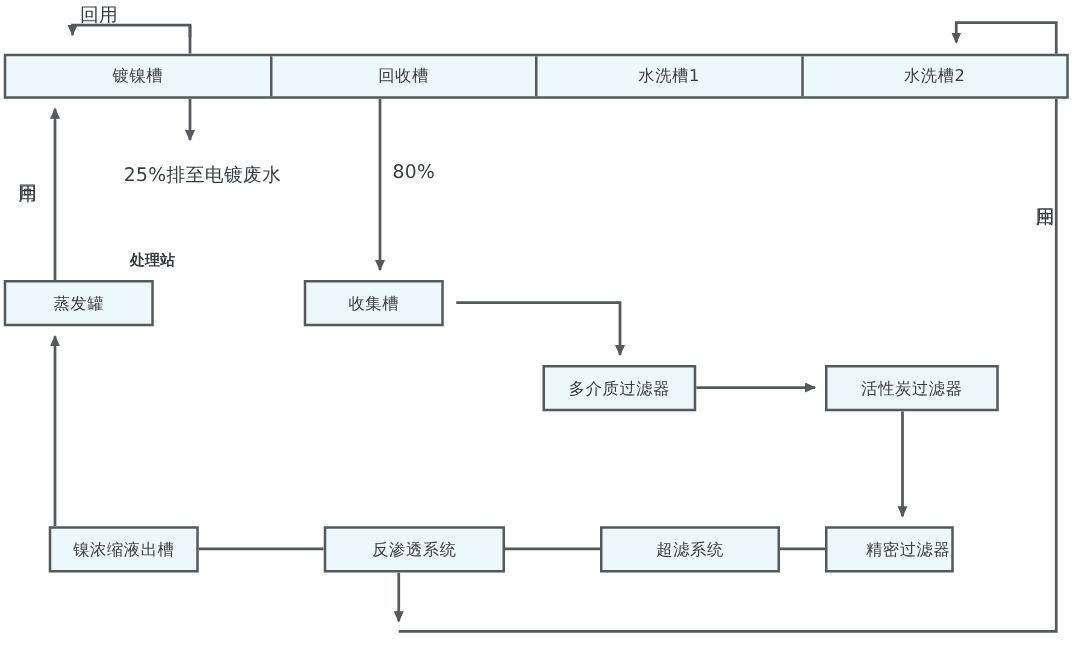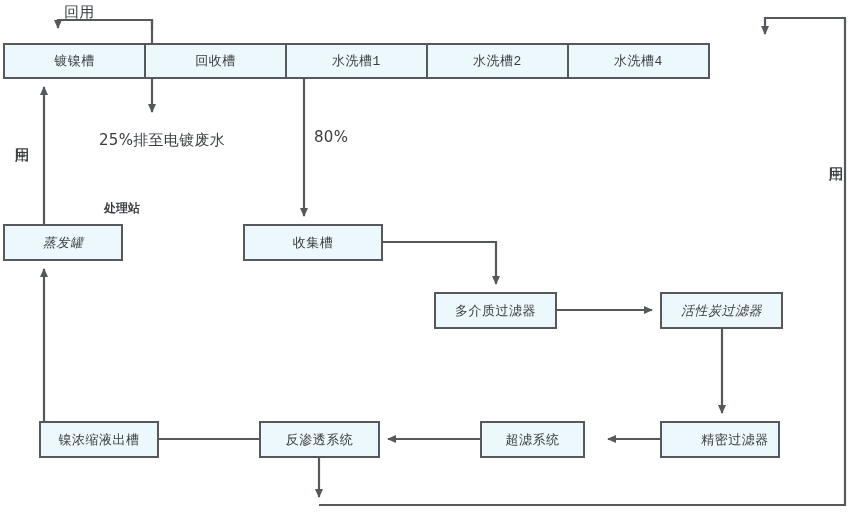--- a/index.html
+++ b/index.html
@@ -16,26 +16,25 @@
     box-sizing:border-box;
     background:#edf8fd;
     border:2px solid #56595c;
     display:flex;align-items:center;justify-content:center;
     font-size:13px;color:#3a3d40;
     letter-spacing:0.5px;
     white-space:nowrap;
   }
   .tank-row{
     position:absolute;
-    left:3px;top:43px;width:707px;height:36px;
+    left:3px;top:43px;width:852px;height:36px;
     box-sizing:border-box;
     border:2px solid #56595c;
     background:#edf8fd;
     display:flex;
-    font-family:Liberation Mono, monospace;
   }
   .tank-cell{
     flex:1 1 0;
     box-sizing:border-box;
     border-right:2px solid #56595c;
     display:flex;align-items:center;justify-content:center;
     font-size:13px;color:#3a3d40;
     letter-spacing:0.5px;
     white-space:nowrap;
   }
@@ -98,38 +97,37 @@
       <path d="M319,458 L319,497" marker-end="url(#arrow)"></path>
       <path d="M319,505 L845,505 L845,18 L765,18 L765,34" marker-end="url(#arrow)"></path>
     </g>
   </svg>
 
   <div class="tank-row">
     <div class="tank-cell">镀镍槽</div>
     <div class="tank-cell">回收槽</div>
     <div class="tank-cell">水洗槽1</div>
     <div class="tank-cell">水洗槽2</div>
-    <div class="tank-cell">水洗槽4</div>
   </div>
 
-  <div class="node" style="left:3px;top:224px;width:120px;height:37px;font-style:italic;">蒸发罐</div>
+  <div class="node" style="left:3px;top:224px;width:120px;height:37px;">蒸发罐</div>
 
-  <div class="node" style="left:243px;top:224px;width:140px;height:37px;">收集槽</div>
+  <div class="node" style="left:243px;top:224px;width:112px;height:37px;">收集槽</div>
 
   <div class="node" style="left:434px;top:292px;width:123px;height:37px;">多介质过滤器</div>
 
-  <div class="node" style="left:660px;top:292px;width:123px;height:37px;font-style:italic;">活性炭过滤器</div>
+  <div class="node" style="left:660px;top:292px;width:139px;height:37px;">活性炭过滤器</div>
 
   <div class="node" style="left:3px;top:421px;width:120px;height:37px;margin-left:36px;">镍浓缩液出槽</div>
 
-  <div class="node" style="left:259px;top:421px;width:121px;height:37px;">反渗透系统</div>
+  <div class="node" style="left:259px;top:421px;width:145px;height:37px;">反渗透系统</div>
 
-  <div class="node" style="left:480px;top:421px;width:105px;height:37px;">超滤系统</div>
+  <div class="node" style="left:480px;top:421px;width:144px;height:37px;">超滤系统</div>
 
-  <div class="node" style="left:660px;top:421px;width:120px;height:37px;padding-left:30px;">精密过滤器</div>
+  <div class="node" style="left:660px;top:421px;width:103px;height:37px;padding-left:30px;">精密过滤器</div>
 
   <div class="edge-label" style="left:64px;top:3px;">回用</div>
 
   <div class="edge-label vertical" style="left:14px;top:136px;">回用</div>
 
   <div class="edge-label vertical" style="left:828px;top:155px;">回用</div>
 
   <div class="edge-label" style="left:99px;top:131px;">25%排至电镀废水</div>
 
   <div class="edge-label" style="left:314px;top:128px;">80%</div>

